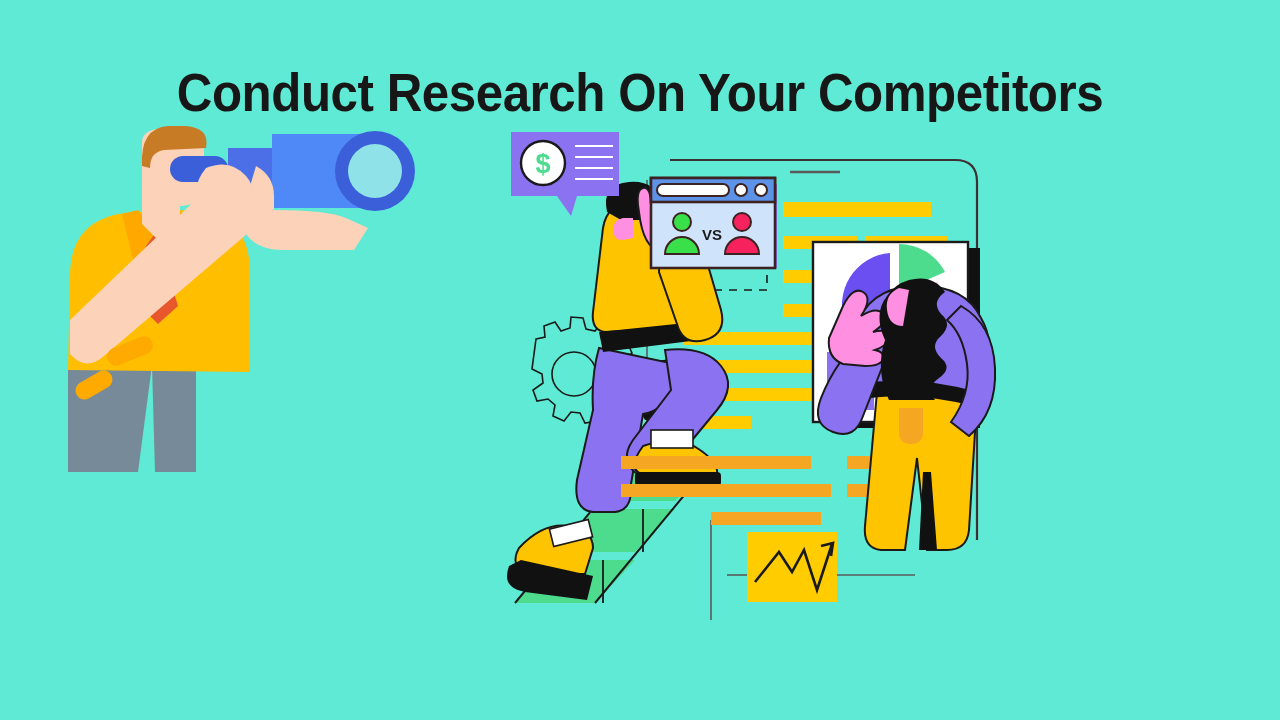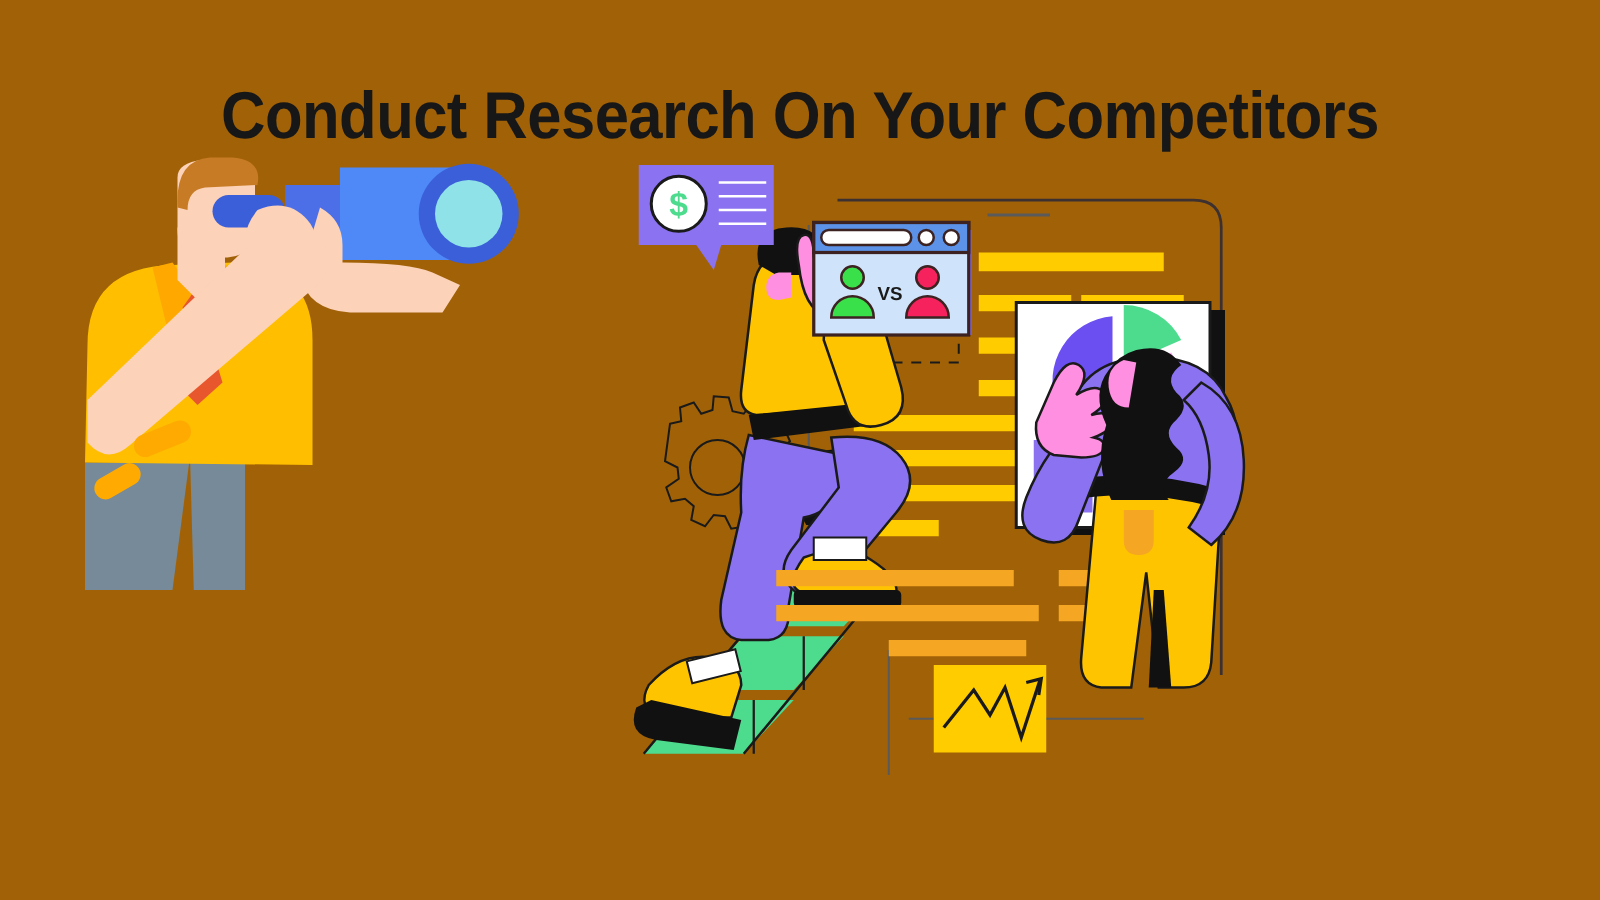--- a/index.html
+++ b/index.html
@@ -49,21 +49,21 @@
   #illus-right {
     left: 495px;
     top: 120px;
     width: 530px;
     height: 520px;
   }
 </style>
 </head>
 <body style="background: rgb(239, 233, 232);">
 
-<div id="page" style="background: #a16207;">
+<div id="page" style="background: #5eead4;">
 
   <h1 id="page-title">Conduct Research On Your Competitors</h1>
 
   <svg id="illus-left" class="illus" viewBox="0 0 380 370">
 
     <path fill="#768a99" d="M8 250 L136 250 L136 352 L95 352 L92 245 L78 352 L8 352 Z"></path>
 
     <path fill="#ffbf00" d="M10 156 q0 -62 68 -64 l48 -2 q64 2 64 62 l0 100 L8 250 Z"></path>
 
     <path fill="#ffa800" d="M62 94 L78 160 L94 126 L110 160 L128 94 L110 90 L94 112 L78 90 Z"></path>

